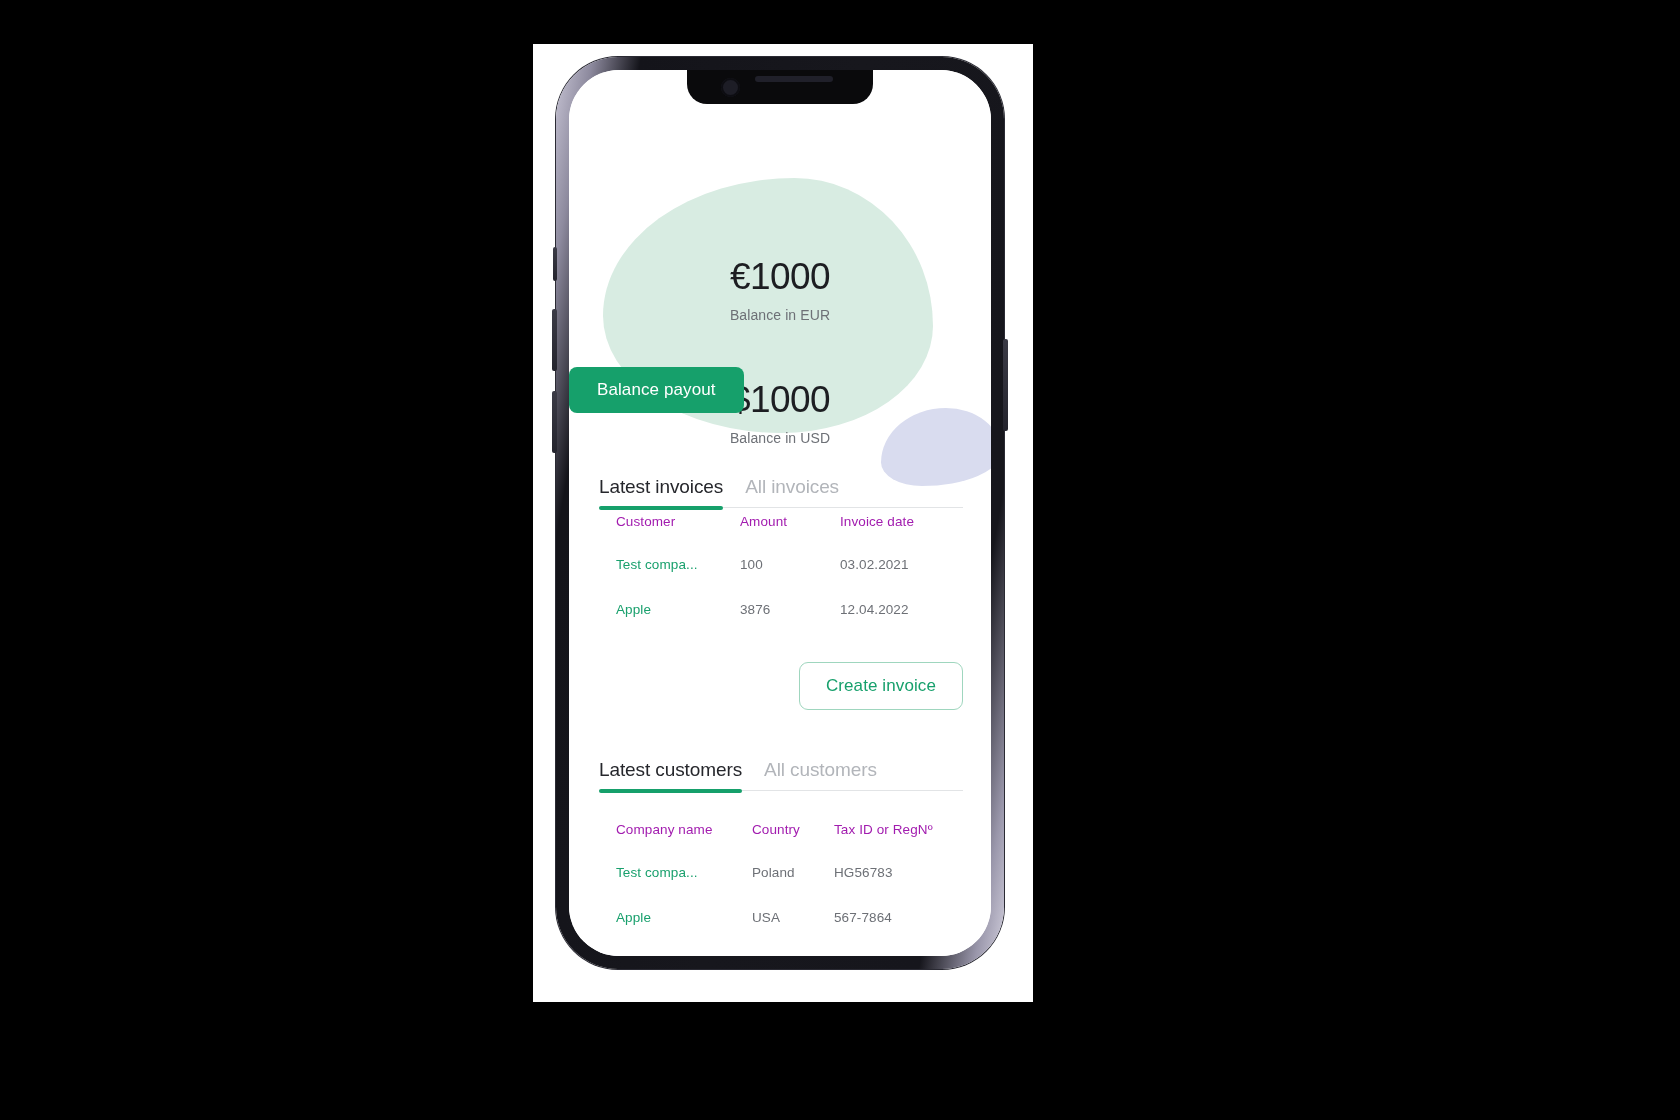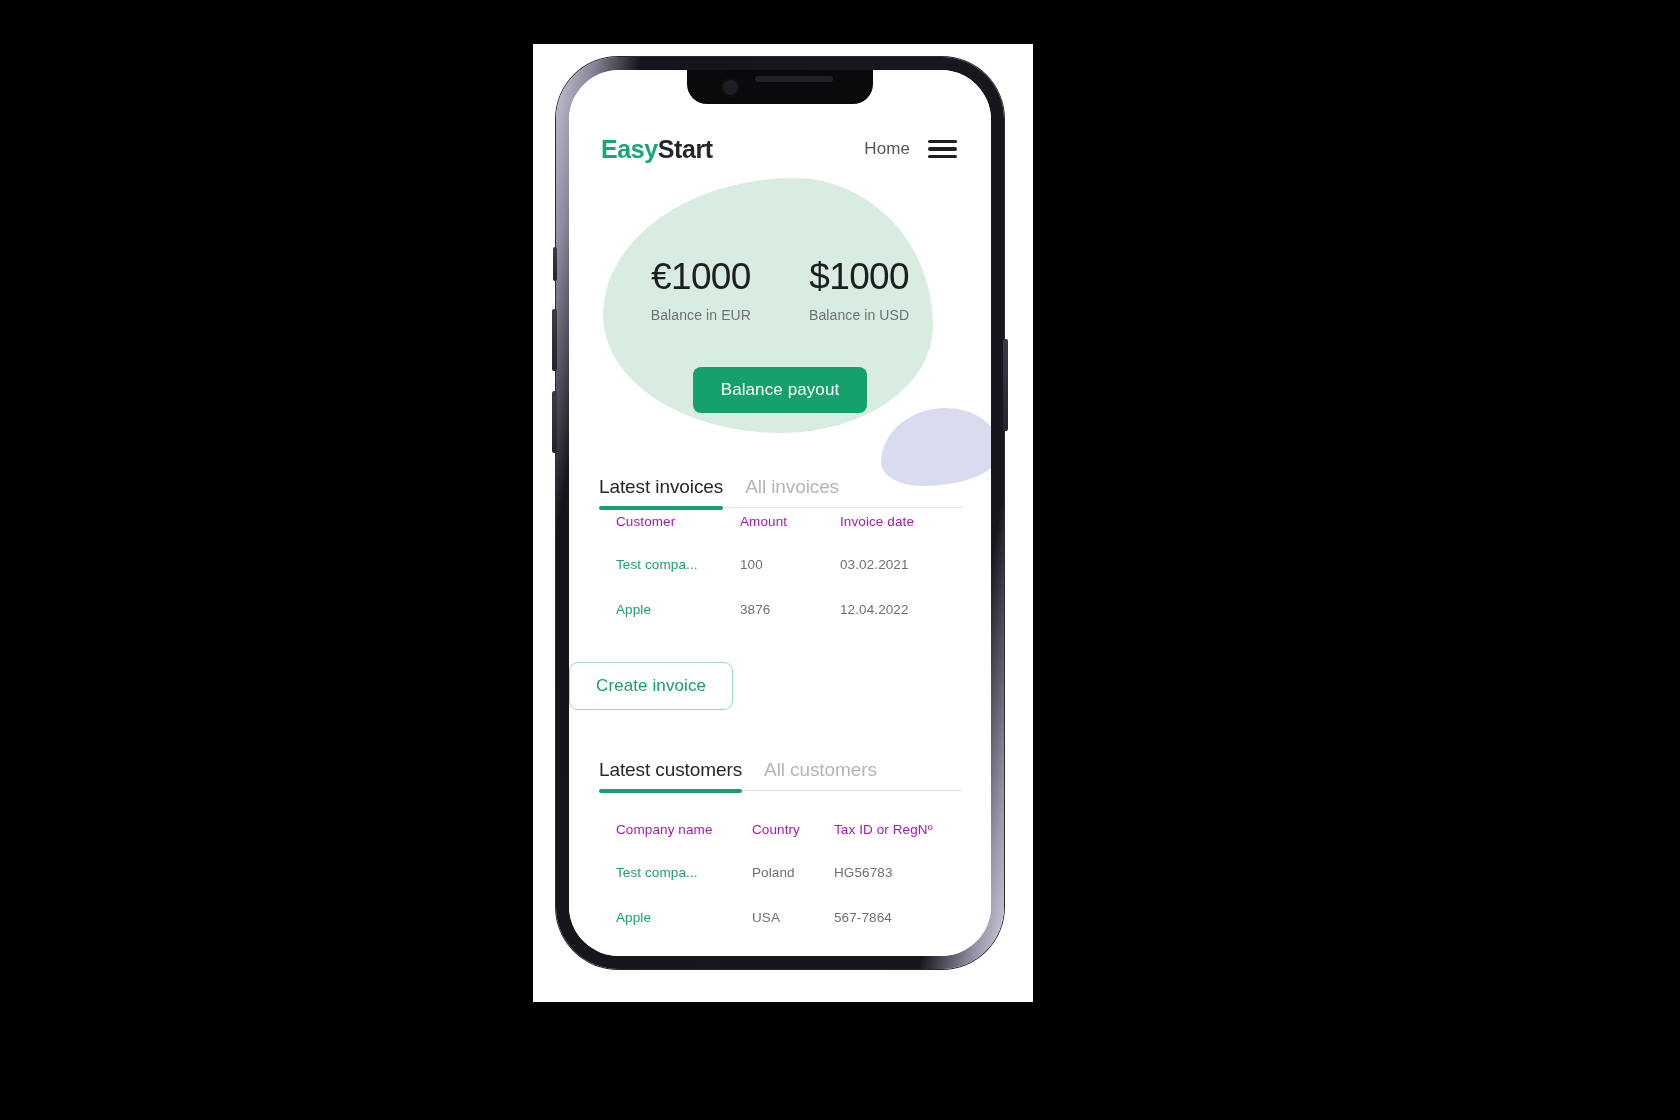--- a/index.html
+++ b/index.html
@@ -173,20 +173,21 @@
 
   
   .balances {
     position: absolute;
     left: 0; right: 0;
     top: 188px;
     display: flex;
     justify-content: center;
     gap: 58px;
     z-index: 5;
+    flex-direction: column;
   }
   .bal-col { text-align: center; }
   .bal-amount {
     font-size: 37px;
     font-weight: 400;
     color: #1d1e22;
     letter-spacing: -0.6px;
     line-height: 1.05;
   }
   .bal-label {
@@ -194,21 +195,20 @@
     font-size: 14px;
     color: #6d7076;
     letter-spacing: 0.1px;
   }
 
   .payout-wrap {
     position: absolute;
     left: 0; right: 0;
     top: 297px;
     display: flex;
-    justify-content: center;
     z-index: 5;
   }
   .payout-btn {
     background: #16a06b;
     color: #ffffff;
     border: none;
     border-radius: 8px;
     padding: 13px 28px;
     font-size: 17px;
     font-family: "Liberation Sans", sans-serif;
@@ -279,20 +279,21 @@
   
   .table.customers .c0 { width: 136px; }
   .table.customers .c1 { width: 82px; }
   .table.customers .c2 { width: 120px; }
 
   .create-wrap {
     position: absolute;
     left: 0; right: 28px;
     top: 592px;
     display: flex;
+    justify-content: flex-end;
     z-index: 6;
   }
   .create-btn {
     background: #ffffff;
     color: #17a06c;
     border: 1.6px solid #9fd6be;
     border-radius: 9px;
     padding: 13px 26px;
     font-size: 17px;
     font-family: "Liberation Sans", sans-serif;
@@ -319,33 +320,20 @@
       <div class="notch">
         <div class="notch-cam"></div>
         <div class="notch-speaker"></div>
       </div>
 
       <div class="app">
 
         <div class="blob-green"></div>
         <div class="blob-lavender"></div>
 
-        <div class="header">
-          <div class="logo">
-            <span class="easy">Easy</span><span class="start">Start</span>
-          </div>
-          <div class="header-right">
-            <a class="nav-home">Home</a>
-            <div class="hamburger">
-              <span></span>
-              <span></span>
-              <span></span>
-            </div>
-          </div>
-        </div>
 
         <div class="balances">
           <div class="bal-col">
             <div class="bal-amount">€1000</div>
             <div class="bal-label">Balance in EUR</div>
           </div>
           <div class="bal-col">
             <div class="bal-amount">$1000</div>
             <div class="bal-label">Balance in USD</div>
           </div>

